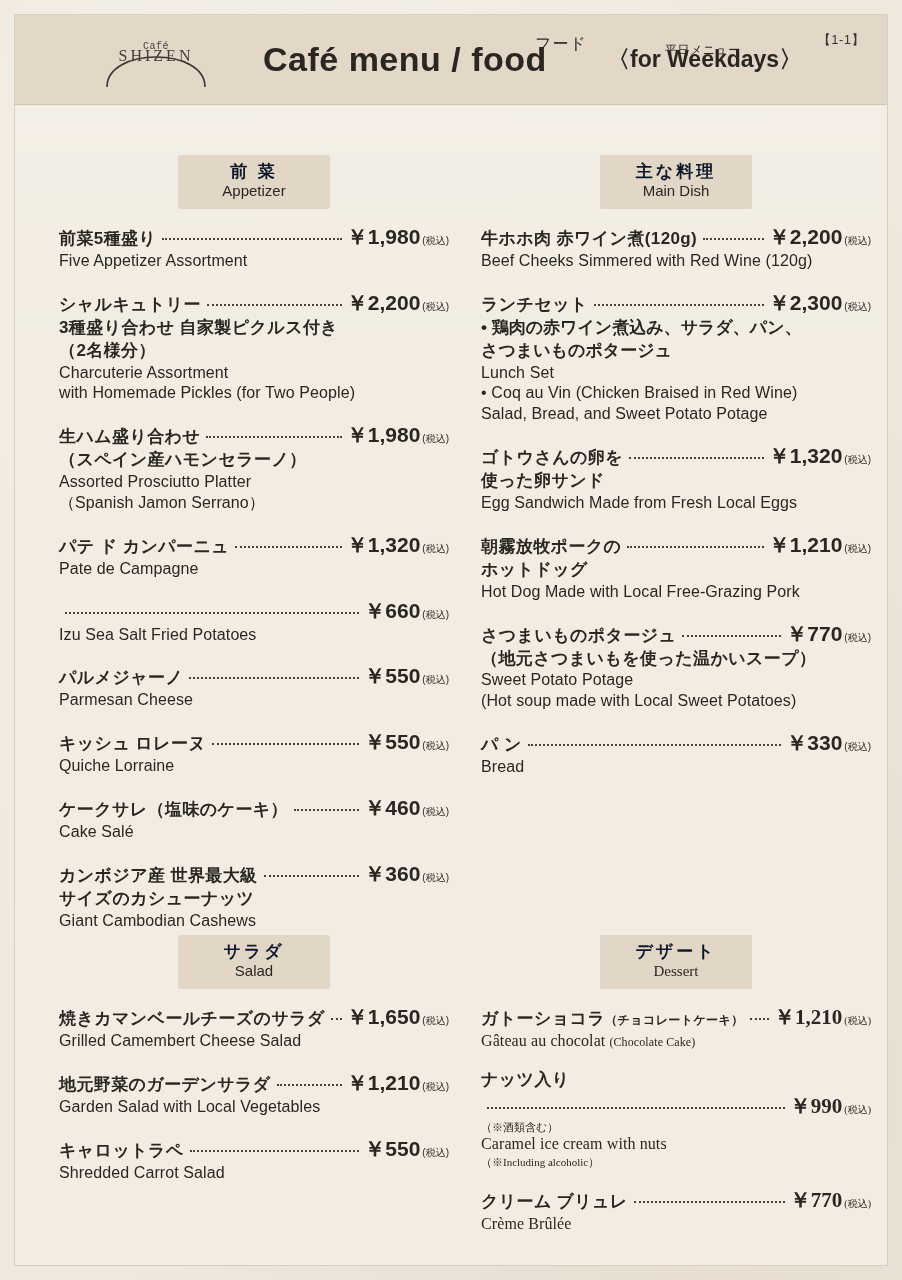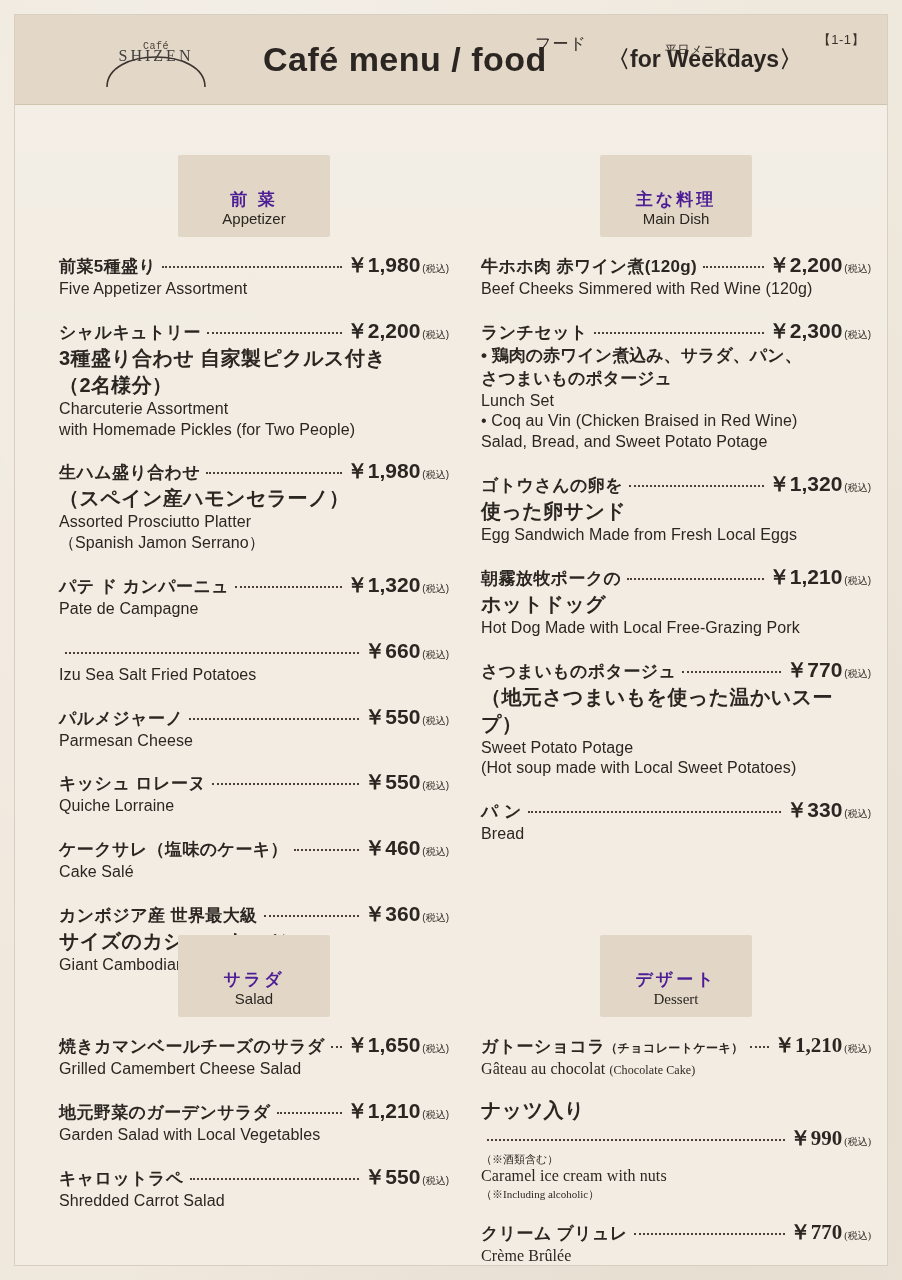--- a/index.html
+++ b/index.html
@@ -143,22 +143,21 @@
     text-align: center;
     background: #e2d7c7;
     padding: 6px 0 8px 0;
     border-radius: 2px;
   }
   .sec-head .jp {
     font-size: 17px;
     font-weight: bold;
     letter-spacing: 3px;
     line-height: 1.25;
-    color: #4c1d95;
-    margin-top: 28px;
+    color: #0f172a;
   }
   .sec-head .en {
     font-size: 15px;
     line-height: 1.25;
     color: #2b2621;
   }
   .item { margin-bottom: 17px; }
   .line {
     display: flex;
     align-items: baseline;
@@ -184,21 +183,21 @@
     white-space: nowrap;
     color: #2b2621;
   }
   .tax {
     font-size: 10px;
     margin-left: 2px;
     white-space: nowrap;
     color: #2b2621;
   }
   .jp2 {
-    font-size: 20px;
+    font-size: 17px;
     font-weight: bold;
     letter-spacing: 0.4px;
     color: #2b2621;
     line-height: 1.35;
   }
   .en2 {
     font-size: 16px;
     color: #2b2621;
     line-height: 1.3;
     letter-spacing: 0.1px;

